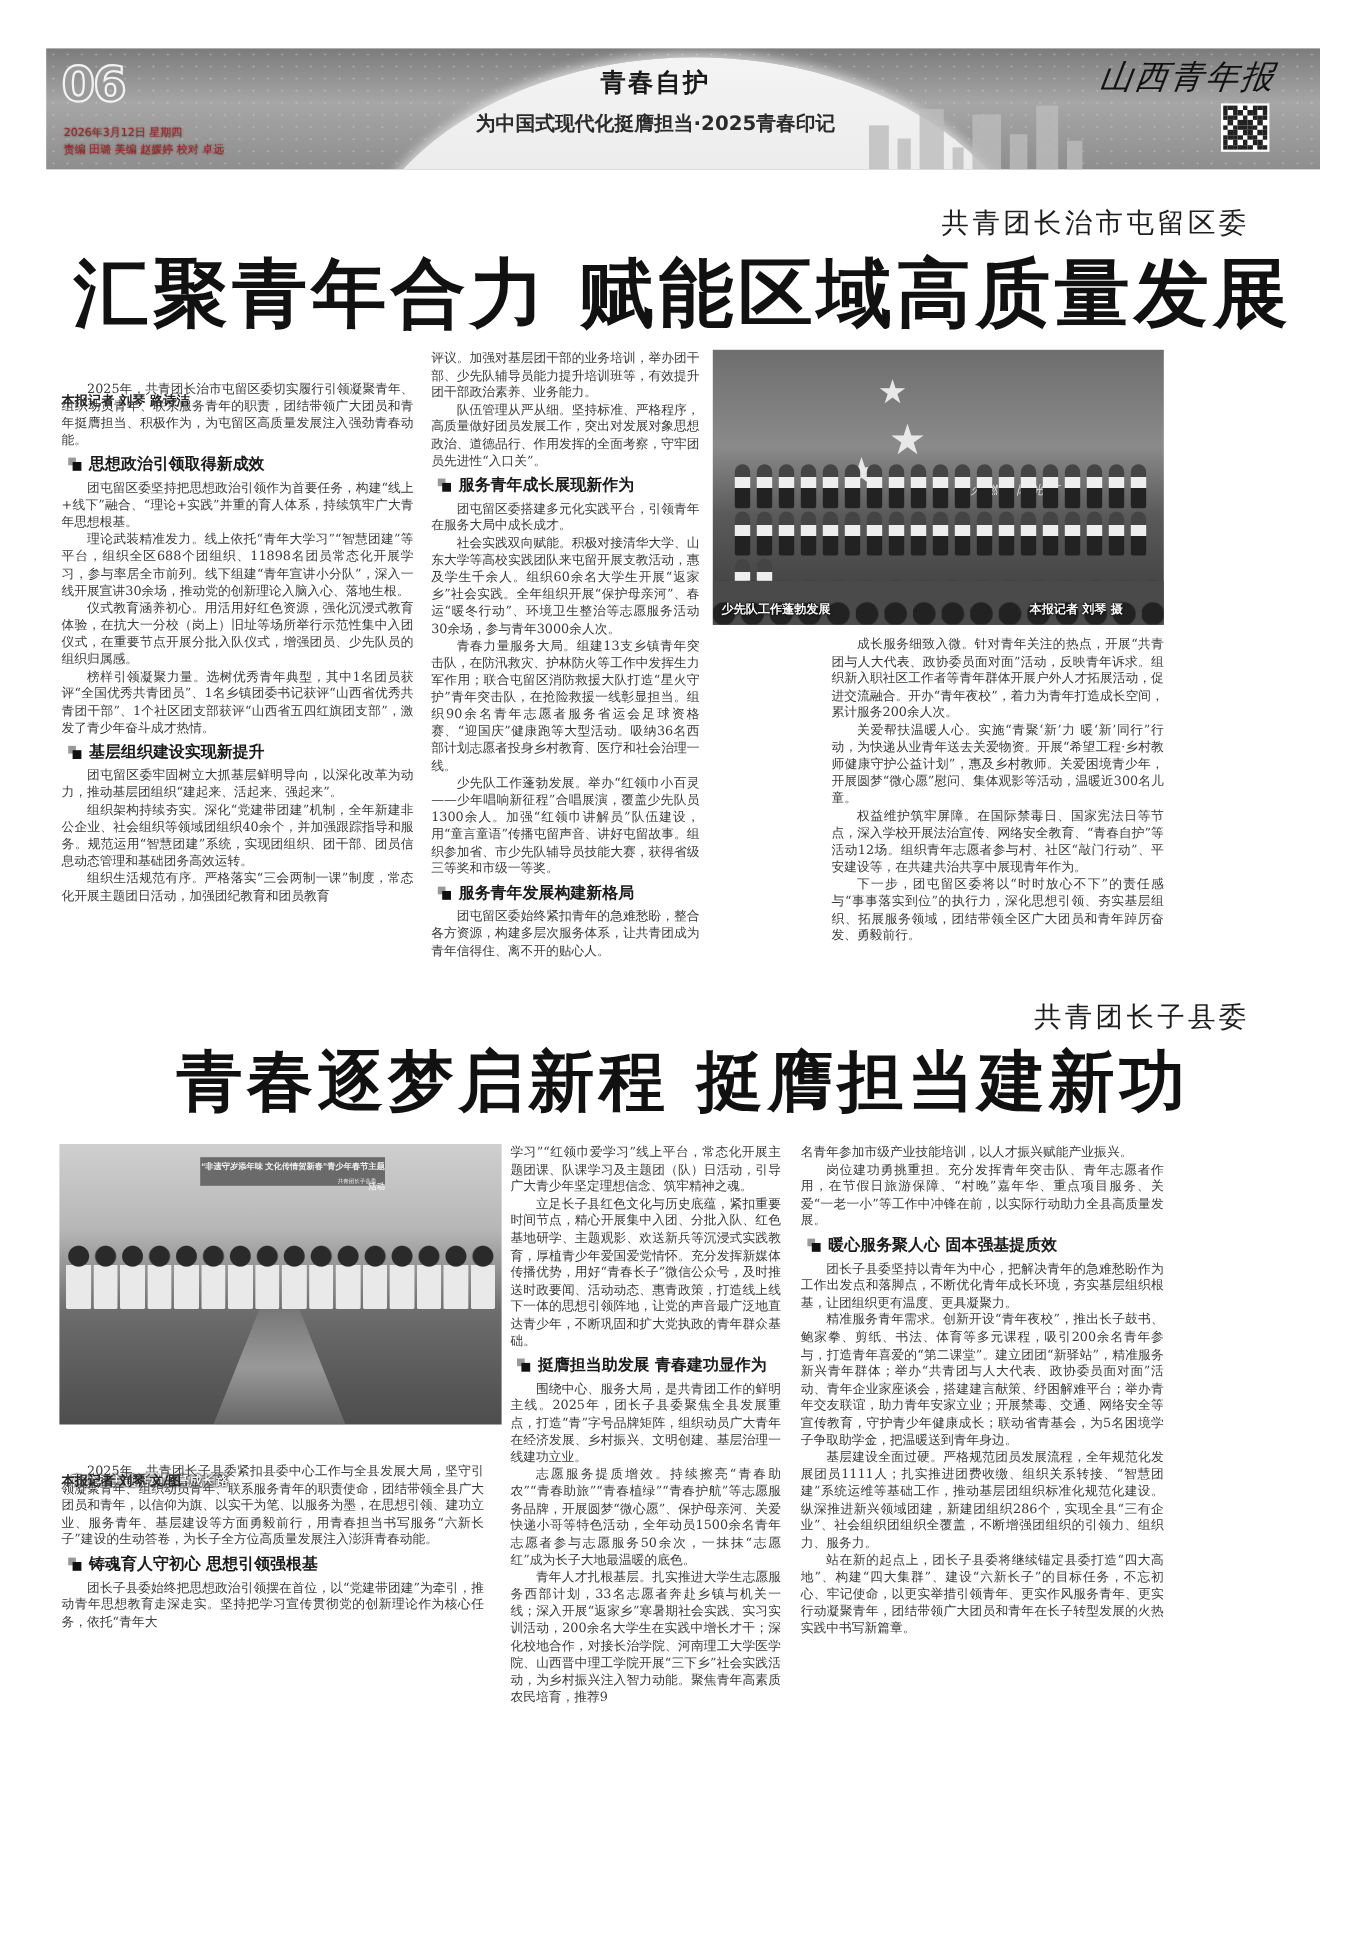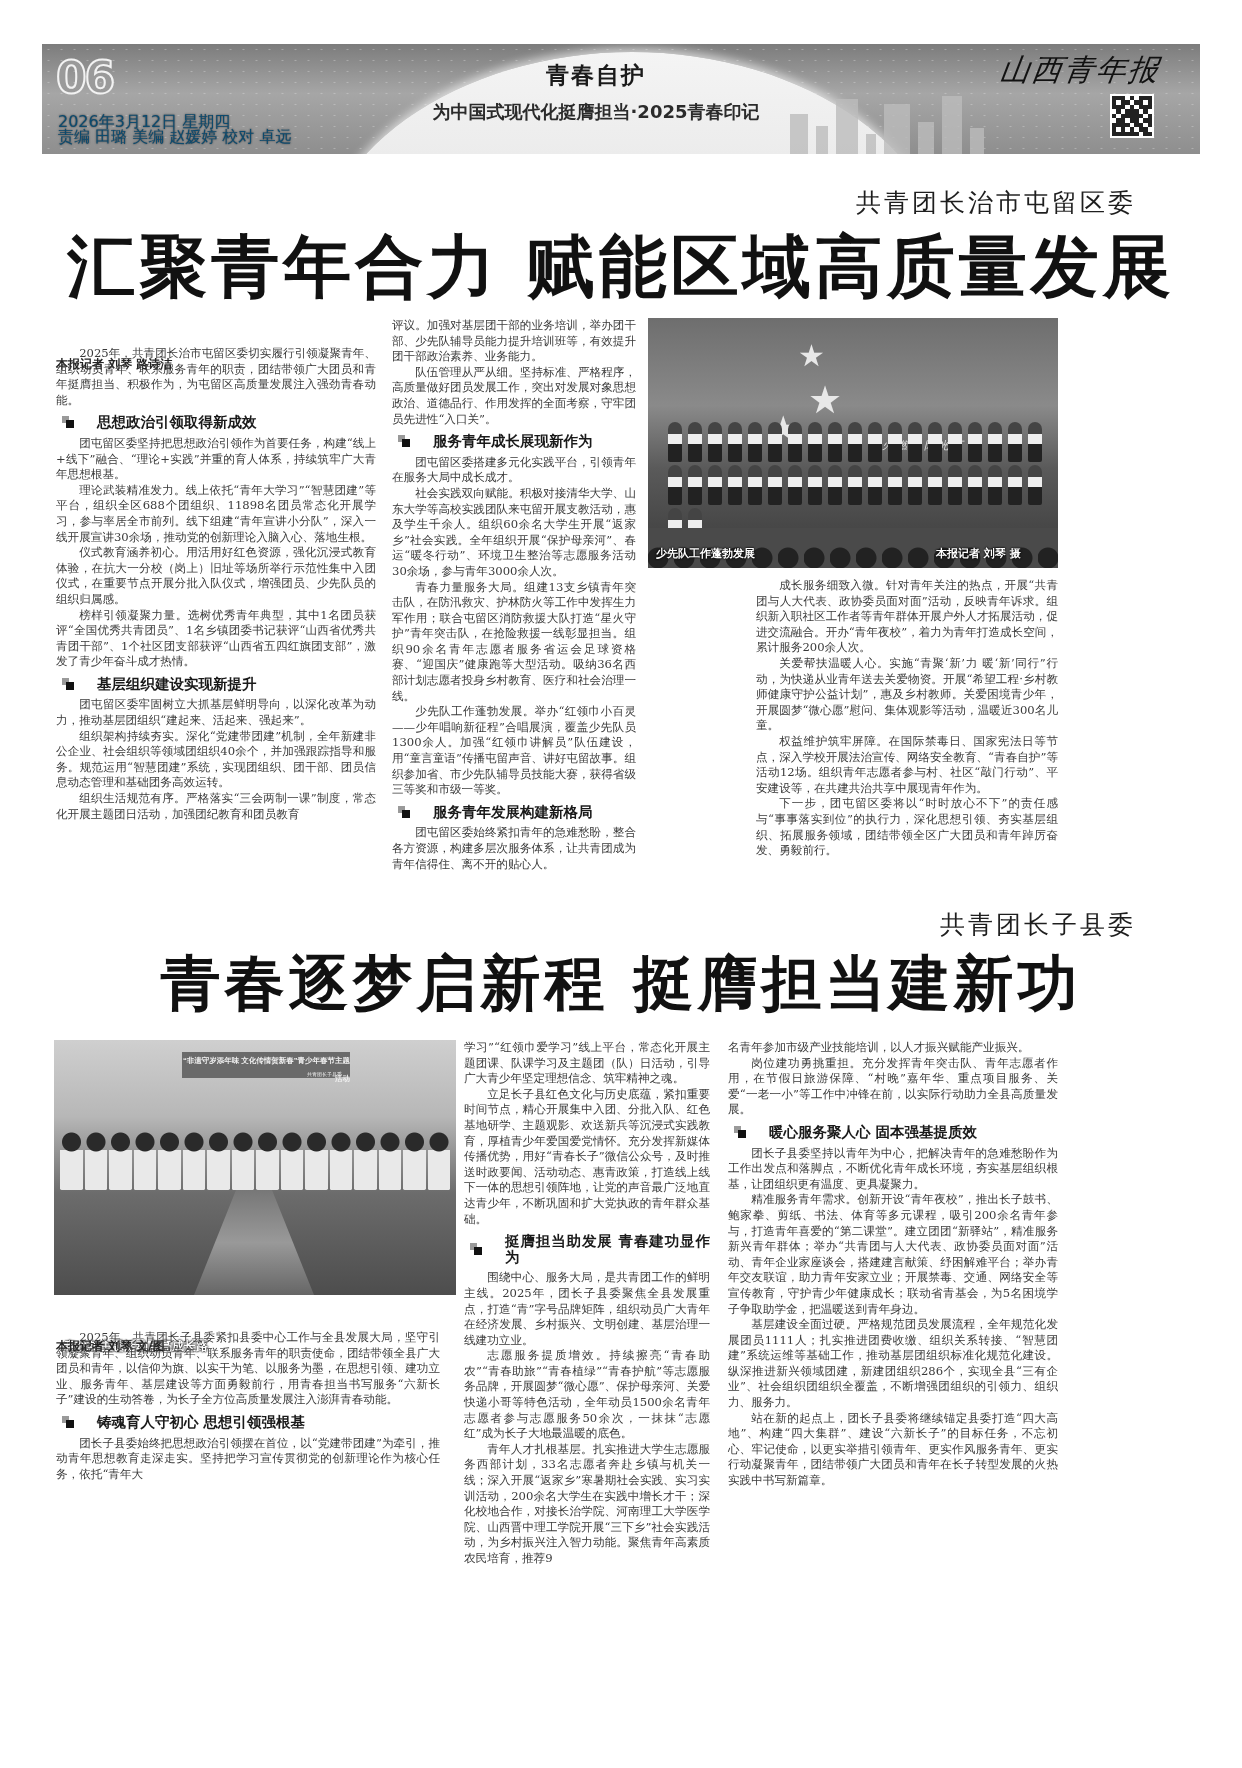--- a/index.html
+++ b/index.html
@@ -13,41 +13,41 @@
     background-image: radial-gradient(#e6e6e6 0.8px, transparent 1.2px);
     background-size: 13px 11px; opacity: 0.35; }
   .masthead .swoosh { position: absolute; left: 270px; top: 8px; width: 640px; height: 230px;
     border-radius: 50% 50% 0 0 / 100% 100% 0 0; background: linear-gradient(180deg,#f4f4f4,#e2e2e2);
     box-shadow: 0 -4px 10px rgba(255,255,255,0.6); }
   .masthead .skyline { position: absolute; right: 150px; top: 40px; width: 260px; height: 70px; display: flex; align-items: flex-end; gap: 8px; }
   .masthead .skyline span { display: block; background: #bcbcbc; opacity: 0.8; }
   .page-no { position: absolute; left: 56px; top: 52px; font-family: "DejaVu Sans", sans-serif;
     font-size: 44px; font-weight: bold; color: #9a9a9a; -webkit-text-stroke: 2px #f2f2f2; letter-spacing: -2px; }
   .date-line { position: absolute; left: 58px; top: 114px; font-family: "DejaVu Sans", sans-serif;
-    font-size: 16px; color: #0c4a6e; line-height: 15px; text-shadow: 0 0 2px #333; }
+    font-size: 10px; color: #b91c1c; line-height: 15px; text-shadow: 0 0 2px #333; }
   .section-title { position: absolute; left: 316px; width: 560px; text-align: center; }
   .section-title .t1 { position: absolute; top: 60px; width: 100%; font-size: 23px; font-weight: bold; color: #1a1a1a; letter-spacing: 2px; }
   .section-title .t2 { position: absolute; top: 100px; width: 100%; font-family: "DejaVu Sans", sans-serif; font-size: 18px; font-weight: bold; color: #2b2b2b; }
   .paper-logo { position: absolute; right: 82px; top: 50px; font-family: "DejaVu Serif", serif; font-style: italic;
     font-size: 30px; color: #111; letter-spacing: 2px; transform: skewX(-8deg); }
   .qr { position: absolute; right: 88px; top: 94px; width: 44px; height: 44px; background: #fff; padding: 2px;
     display: grid; grid-template-columns: repeat(9, 1fr); grid-template-rows: repeat(9, 1fr); }
   .qr i { display: block; }
   .qr i.b { background: #222; }
 
   
   .kicker { position: absolute; left: 0; width: 1136px; text-align: right; font-size: 25px; color: #1e1e1e; letter-spacing: 3px; }
   .headline { position: absolute; left: 0; width: 1242px; text-align: center; font-size: 68px; font-weight: bold; color: #111; letter-spacing: 4px; }
   .byline { position: absolute; font-family: "DejaVu Sans", sans-serif; font-size: 12px; font-weight: bold; color: #222; margin-top: 36px; }
 
   
   .col { position: absolute; font-size: 11.6px; line-height: 15.6px; color: #3a3a3a; text-align: justify; }
   .col p { text-indent: 2em; }
   .col p.noindent { text-indent: 0; }
-  .subhead { font-size: 14.5px; font-weight: bold; color: #1a1a1a; margin: 6px 0 6px 6px; display: flex; align-items: center; gap: 22px; text-indent: 0; }
+  .subhead { font-size: 14.5px; font-weight: bold; color: #1a1a1a; margin: 6px 0 6px 6px; display: flex; align-items: center; gap: 6px; text-indent: 0; }
   .subhead .mark { position: relative; width: 13px; height: 12px; flex: none; }
   .subhead .mark::before { content: ""; position: absolute; left: 0; top: 0; width: 7px; height: 7px; background: #9a9a9a; }
   .subhead .mark::after { content: ""; position: absolute; left: 4px; top: 4px; width: 8px; height: 8px; background: #111; }
 
   
   .photo { position: absolute; overflow: hidden; }
   .photo1 { left: 648px; top: 318px; width: 410px; height: 250px;
     background: linear-gradient(180deg, #6e6e6e 0%, #8a8a8a 35%, #5a5a5a 60%, #3a3a3a 100%); }
   .photo1 .flag-star { position: absolute; color: #e8e8e8; }
   .photo1 .stage-text { position: absolute; left: 220px; top: 120px; font-size: 11px; color: #ddd; letter-spacing: 3px; font-style: italic; }

